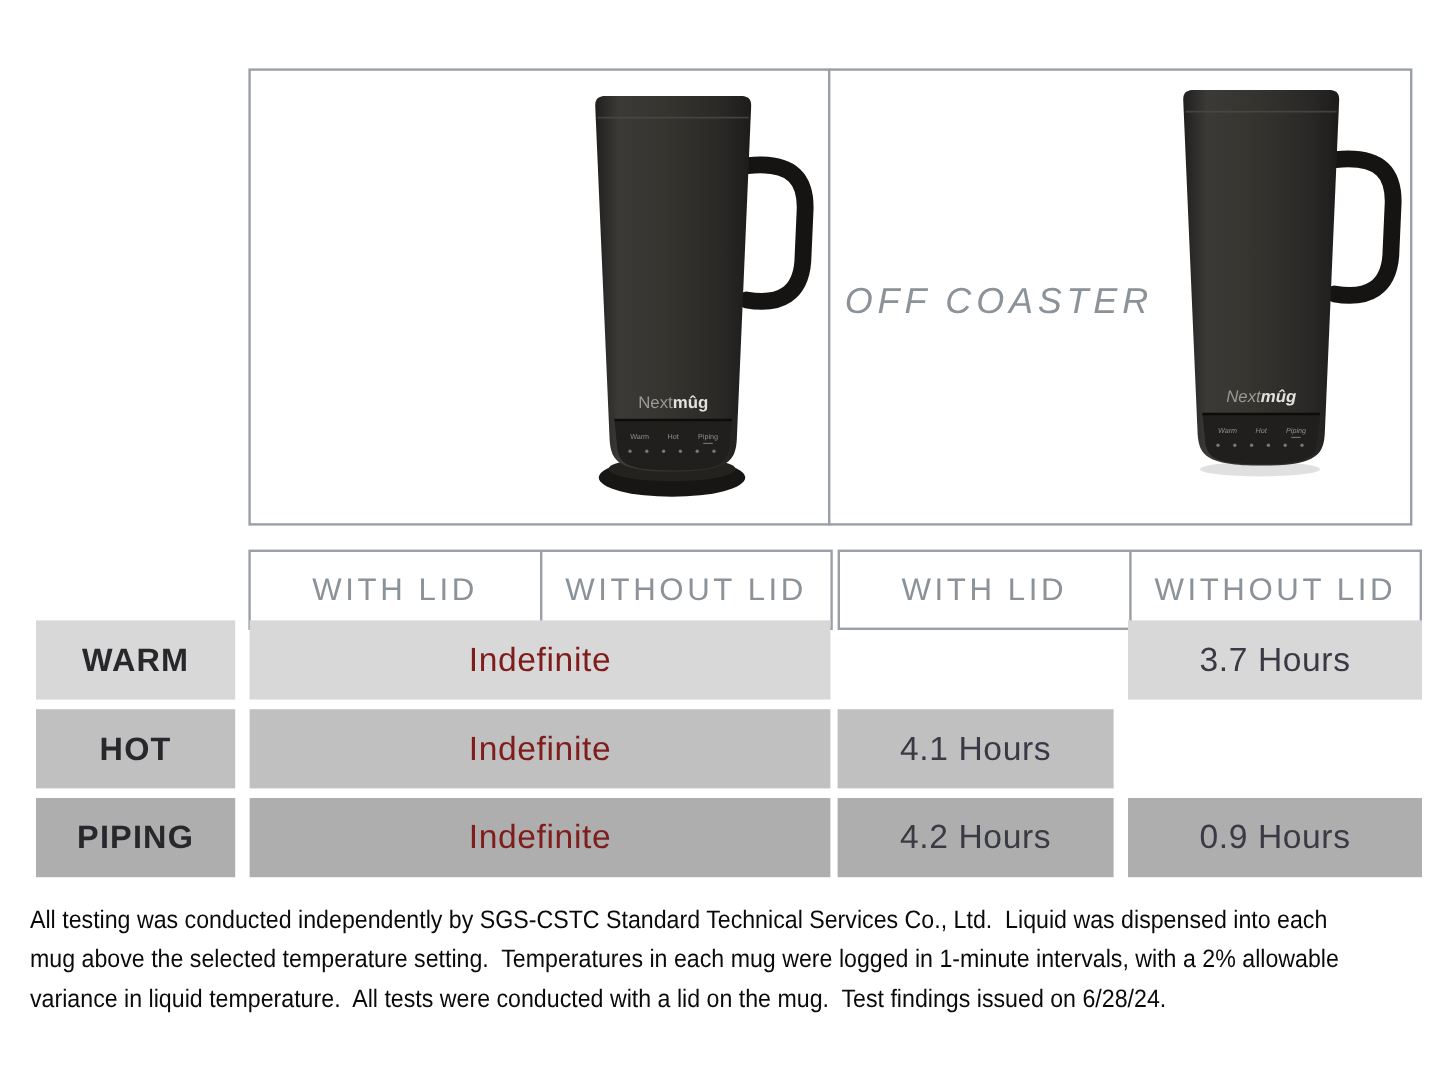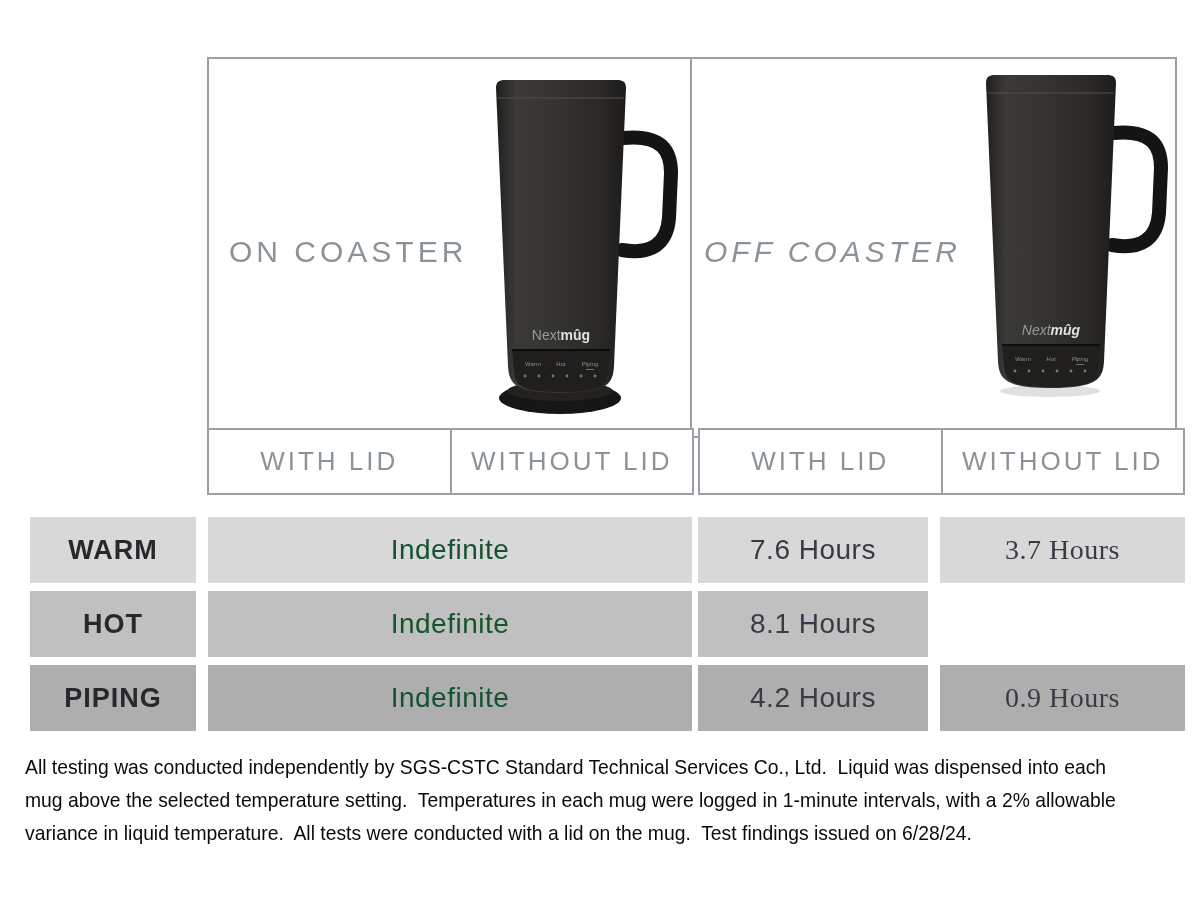--- a/index.html
+++ b/index.html
@@ -18,55 +18,54 @@
     position:absolute;font-size:30px;letter-spacing:4px;color:#8b9298;
     font-weight:500;white-space:nowrap;
   }
   .panel.left  .panel-label{left:20px;top:176px;}
   .panel.right .panel-label{left:12px;top:176px;}
   .mug-svg{position:absolute;}
   .panel.left  .mug-svg{left:286px;top:19px;}
   .panel.right .mug-svg{left:293px;top:14px;}
   
   .hdr{
-    position:absolute;top:428px;height:67px;width:487px;
+    position:absolute;top:458px;height:67px;width:487px;
     border:2px solid #9aa0a5;box-sizing:border-box;display:flex;background:#fff;
   }
   .hdr.left{left:207px;}
   .hdr.right{left:698px;}
   .hdr .hcell{
     flex:1;display:flex;align-items:center;justify-content:center;
     font-size:26px;letter-spacing:3px;color:#8b9298;font-weight:500;white-space:nowrap;
   }
   .hdr .hcell:first-child{border-right:2px solid #9aa0a5;}
   
   .cell{
     position:absolute;height:66px;display:flex;align-items:center;justify-content:center;
     white-space:nowrap;
   }
   .cell.lab{left:30px;width:166px;font-weight:bold;font-size:27px;letter-spacing:1px;color:#28282c;}
-  .cell.merged{left:208px;width:484px;font-size:28px;font-weight:500;letter-spacing:.5px;color:#14532d;}
+  .cell.merged{left:208px;width:484px;font-size:28px;font-weight:500;letter-spacing:.5px;color:#7f1d1d;}
   .cell.off1{left:698px;width:230px;font-size:28px;font-weight:500;letter-spacing:.5px;color:#3a3a45;}
-  .cell.off2{left:940px;width:245px;font-size:28px;font-weight:500;letter-spacing:.5px;color:#3a3a45;font-family:Liberation Serif, serif;}
+  .cell.off2{left:940px;width:245px;font-size:28px;font-weight:500;letter-spacing:.5px;color:#3a3a45;}
   .r0{top:517px;} .r1{top:591px;} .r2{top:665px;}
   .s0{background:#d8d8d8;} .s1{background:#c0c0c0;} .s2{background:#aeaeae;}
   
   .footnote{
     position:absolute;left:25px;top:750px;transform:scaleX(.92);transform-origin:0 0;
     color:#0a0a0a;
   }
   .fn-line{font-size:21px;line-height:33px;white-space:pre;}
 </style>
 </head>
 <body>
 
 <div class="canvas">
 
   <div class="panel left">
-    <div class="panel-label">ON COASTER</div>
     <svg class="mug-svg" width="185" height="342" viewBox="0 0 185 342">
       <defs>
         <linearGradient id="grad-a" x1="0" y1="0" x2="1" y2="0">
           <stop offset="0" stop-color="#211f1e"></stop>
           <stop offset="0.15" stop-color="#3b3a37"></stop>
           <stop offset="0.45" stop-color="#35342f"></stop>
           <stop offset="0.8" stop-color="#2a2927"></stop>
           <stop offset="1" stop-color="#1d1c1b"></stop>
         </linearGradient>
       </defs>
@@ -128,26 +127,25 @@
     <div class="hcell">WITH LID</div>
     <div class="hcell">WITHOUT LID</div>
   </div>
   <div class="hdr right">
     <div class="hcell">WITH LID</div>
     <div class="hcell">WITHOUT LID</div>
   </div>
 
   <div class="cell lab r0 s0">WARM</div>
   <div class="cell merged r0 s0">Indefinite</div>
-  <div class="cell off1 r0 s0">7.6 Hours</div>
   <div class="cell off2 r0 s0">3.7 Hours</div>
 
   <div class="cell lab r1 s1">HOT</div>
   <div class="cell merged r1 s1">Indefinite</div>
-  <div class="cell off1 r1 s1">8.1 Hours</div>
+  <div class="cell off1 r1 s1">4.1 Hours</div>
 
   <div class="cell lab r2 s2">PIPING</div>
   <div class="cell merged r2 s2">Indefinite</div>
   <div class="cell off1 r2 s2">4.2 Hours</div>
   <div class="cell off2 r2 s2">0.9 Hours</div>
 
   <div class="footnote">
     <div class="fn-line">All testing was conducted independently by SGS-CSTC Standard Technical Services Co., Ltd.  Liquid was dispensed into each</div>
     <div class="fn-line">mug above the selected temperature setting.  Temperatures in each mug were logged in 1-minute intervals, with a 2% allowable</div>
     <div class="fn-line">variance in liquid temperature.  All tests were conducted with a lid on the mug.  Test findings issued on 6/28/24.</div>

